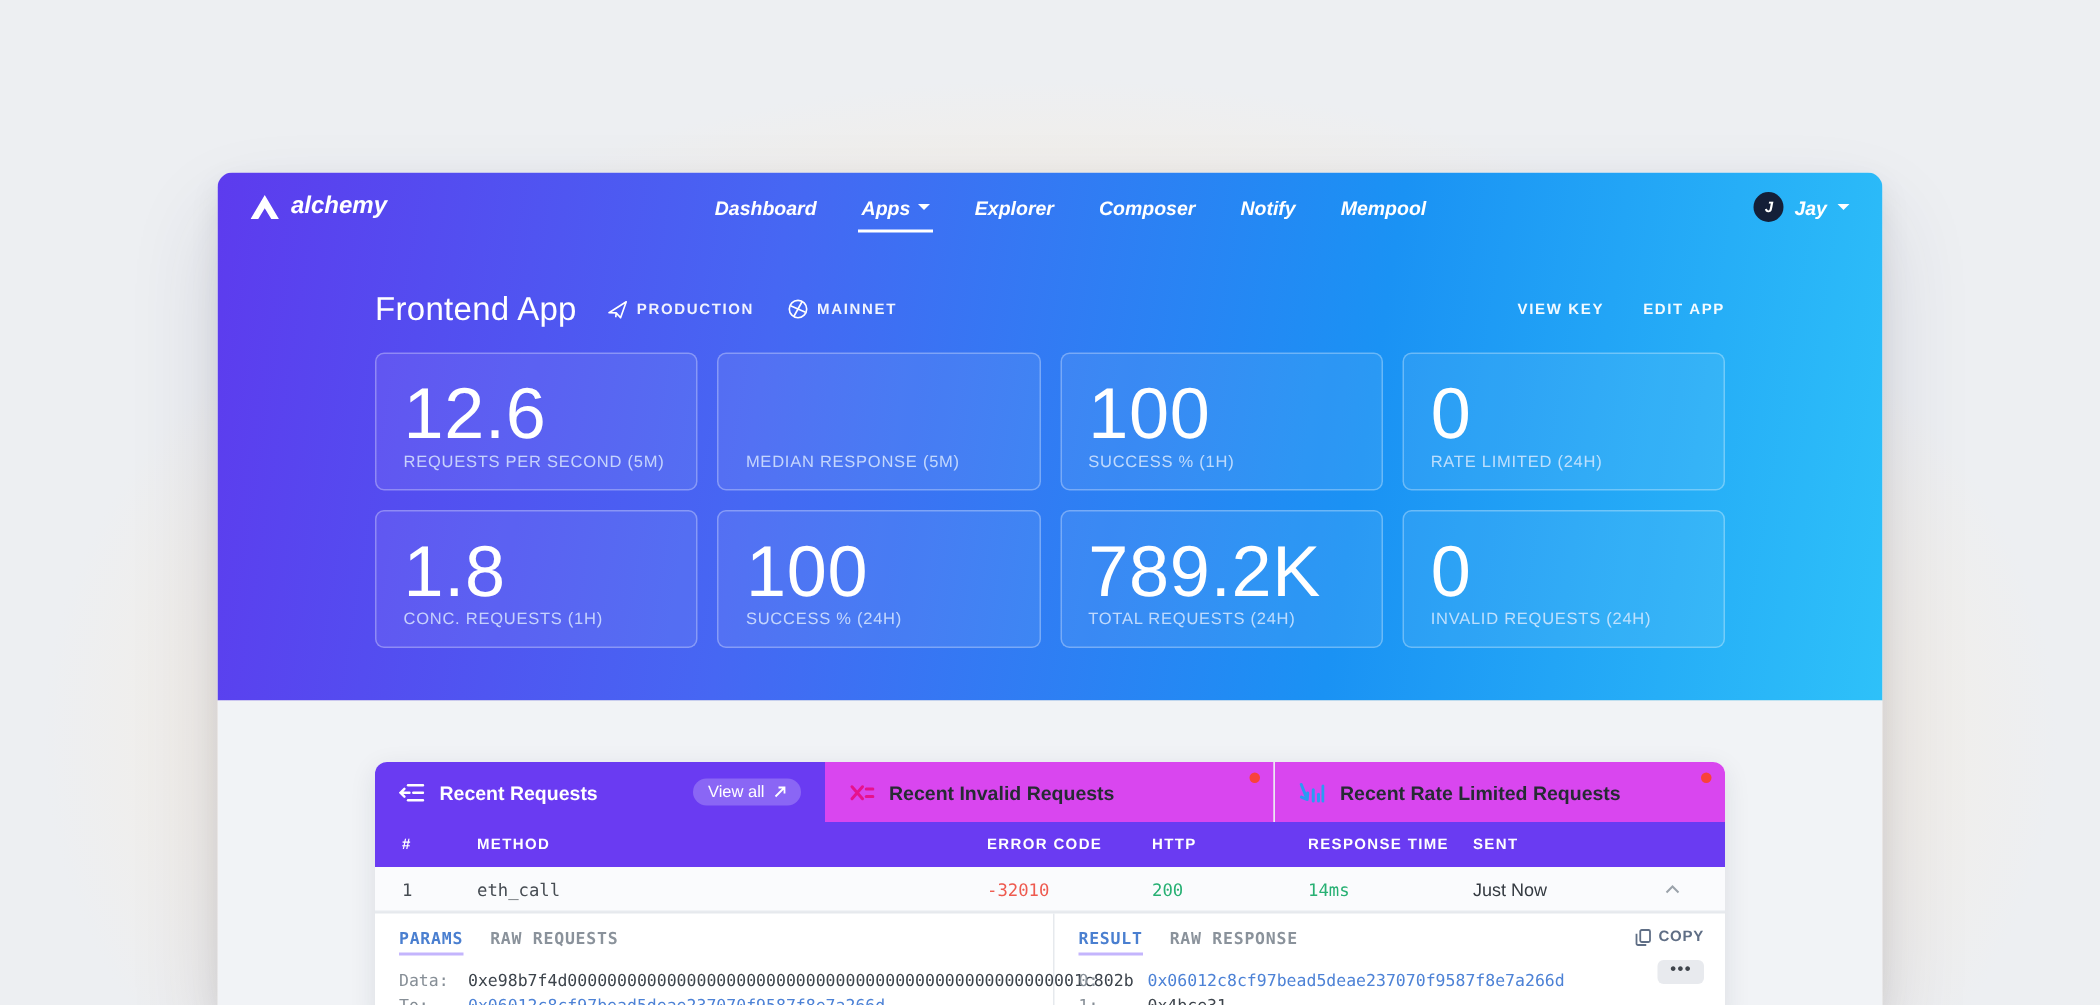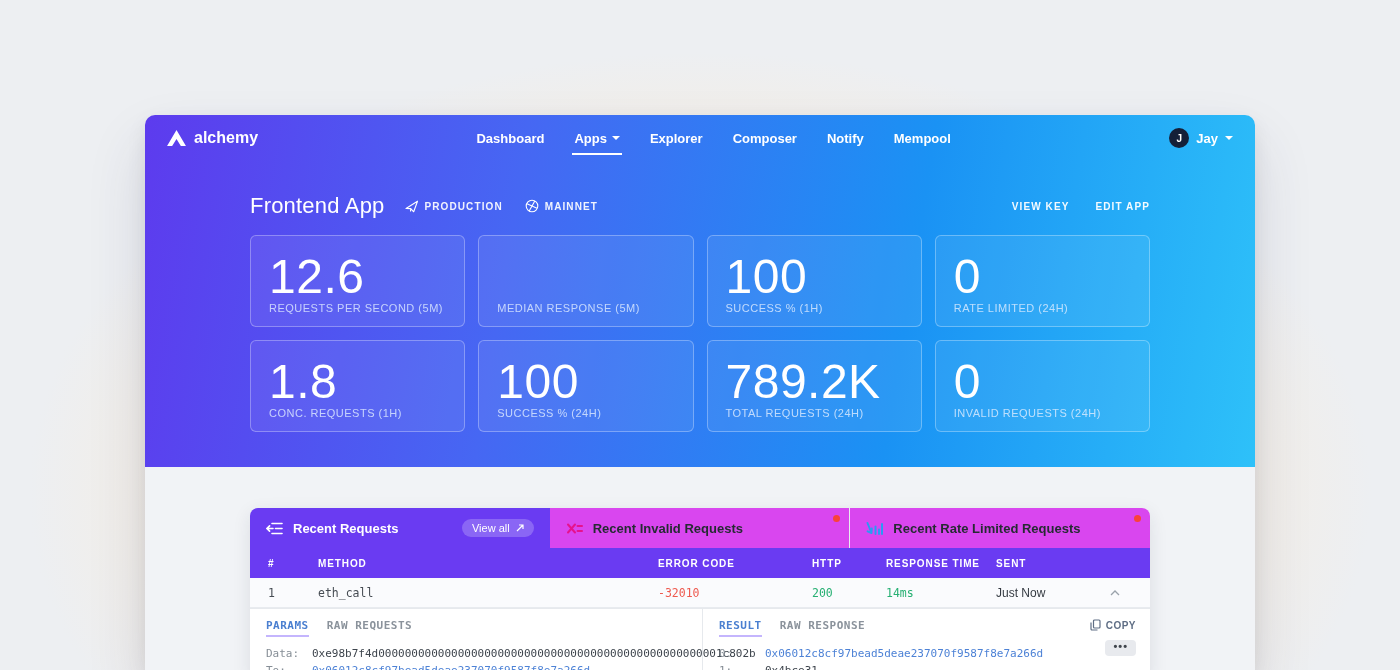--- a/index.html
+++ b/index.html
@@ -9,21 +9,21 @@
   .glow { position:absolute; left:28px; top:52px; width:1344px; height:880px; border-radius:50%;
           background:radial-gradient(closest-side,#f8ecda 58%, rgba(248,236,218,0) 100%); }
 
   .window { position:absolute; left:145px; top:115px; width:1110px; height:555px;
             border-radius:10px 10px 0 0; overflow:hidden;
             box-shadow:0 30px 60px rgba(50,50,93,.14), 0 8px 20px rgba(0,0,0,.08); }
 
   
   .hero { height:352px; background:linear-gradient(99deg,#5d3bee 0%,#4667f3 33%,#1a92f4 68%,#2ec1f9 100%); }
 
-  .navbar { height:46px; display:flex; align-items:center; padding:0 22px; }
+  .navbar { height:46px; display:flex; align-items:center; padding:0 22px;font-style:italic; }
   .brand { display:flex; align-items:center; gap:8px; color:#fff; font-size:16px; font-weight:bold; }
   .nav-items { display:flex; gap:30px; margin:0 auto; }
   .nav-item { position:relative; color:#fff; font-size:13px; font-weight:bold; cursor:pointer;
               display:flex; align-items:center; gap:5px; }
   .nav-item.active::after { content:""; position:absolute; left:-2px; right:-2px; bottom:-9px; height:2px; background:#fff; }
   .caret-down { width:0; height:0; border-left:4px solid transparent; border-right:4px solid transparent;
                 border-top:4px solid #fff; display:inline-block; }
   .user { display:flex; align-items:center; gap:7px; color:#fff; font-size:13px; font-weight:bold; }
   .avatar { width:20px; height:20px; border-radius:50%; background:#141f38; color:#fff; font-size:10px;
             display:flex; align-items:center; justify-content:center; }
@@ -56,41 +56,41 @@
   .tab.active { background:#6a3bf2; color:#fff; }
   .view-all { margin-left:auto; display:flex; align-items:center; gap:6px;
               background:rgba(255,255,255,.22); border-radius:12px; padding:3px 10px;
               color:#fff; font-size:11px; font-weight:normal; cursor:pointer; }
   .dot { position:absolute; top:7px; right:9px; width:7px; height:7px; border-radius:50%; background:#f9423a; }
 
   .thead { display:flex; align-items:center; height:30px; background:#6a3bf2; color:#fff;
            font-size:10px; font-weight:bold; letter-spacing:.9px; padding:0 18px; }
   .trow  { display:flex; align-items:center; height:30px; background:#fafbfd;
            border-bottom:1px solid #e8ebef; padding:0 18px; cursor:pointer; }
-  .c-idx{width:50px;} .c-method{width:340px;} .c-err{width:110px;} .c-http{width:74px;margin-left:44px;}
+  .c-idx{width:50px;} .c-method{width:340px;} .c-err{width:110px;} .c-http{width:104px;}
   .c-rt{width:110px;} .c-sent{flex:1;} .c-chev{width:22px; text-align:right;}
   .mono { font-family:"DejaVu Sans Mono","Liberation Mono",monospace; }
   .trow .c-idx, .trow .c-method { font-size:11.5px; color:#464c53; }
   .trow .c-err { font-size:11.5px; color:#ee5a4f; }
   .trow .c-http, .trow .c-rt { font-size:11.5px; color:#27b073; }
   .trow .c-sent { font-size:12px; color:#343a41; }
 
   .detail { display:flex; border-top:1px solid #e6e9ed; background:#fff; height:72px; }
   .pane { padding:10px 16px; position:relative; }
   .pane-left  { width:453px; border-right:1px solid #e6e9ed; }
   .pane-right { flex:1; }
   .ptabs { display:flex; gap:18px; font-size:11px; font-weight:bold; letter-spacing:.5px; color:#8a929b; }
   .ptab { cursor:pointer; padding-bottom:3px; }
   .ptab.active { color:#4a7fd0; border-bottom:2px solid #c4b5fd; }
   .fields { margin-top:8px; font-size:11px; line-height:17px; }
   .frow { display:flex; white-space:nowrap; }
   .flabel { width:46px; color:#868e96; flex:none; }
   .fval { color:#3d444c; }
   .fval.link { color:#4d82d6; cursor:pointer; }
-  .copy-btn { position:absolute; top:10px; right:14px; display:flex; align-items:center; gap:5px;
+  .copy-btn { position:absolute; top:10px; right:14px; display:flex; gap:5px;
               color:#5f6e85; font-size:10px; font-weight:bold; letter-spacing:.5px; cursor:pointer; }
   .more-btn { position:absolute; top:31px; right:14px; background:#e8eaee; border-radius:4px;
               padding:1px 8px 4px; color:#3f454c; font-weight:bold; letter-spacing:1px;
               font-size:11px; line-height:11px; cursor:pointer; }
   .ico { flex:none; display:inline-flex; }
 </style>
 </head>
 <body>
 
 <div class="glow"></div>

